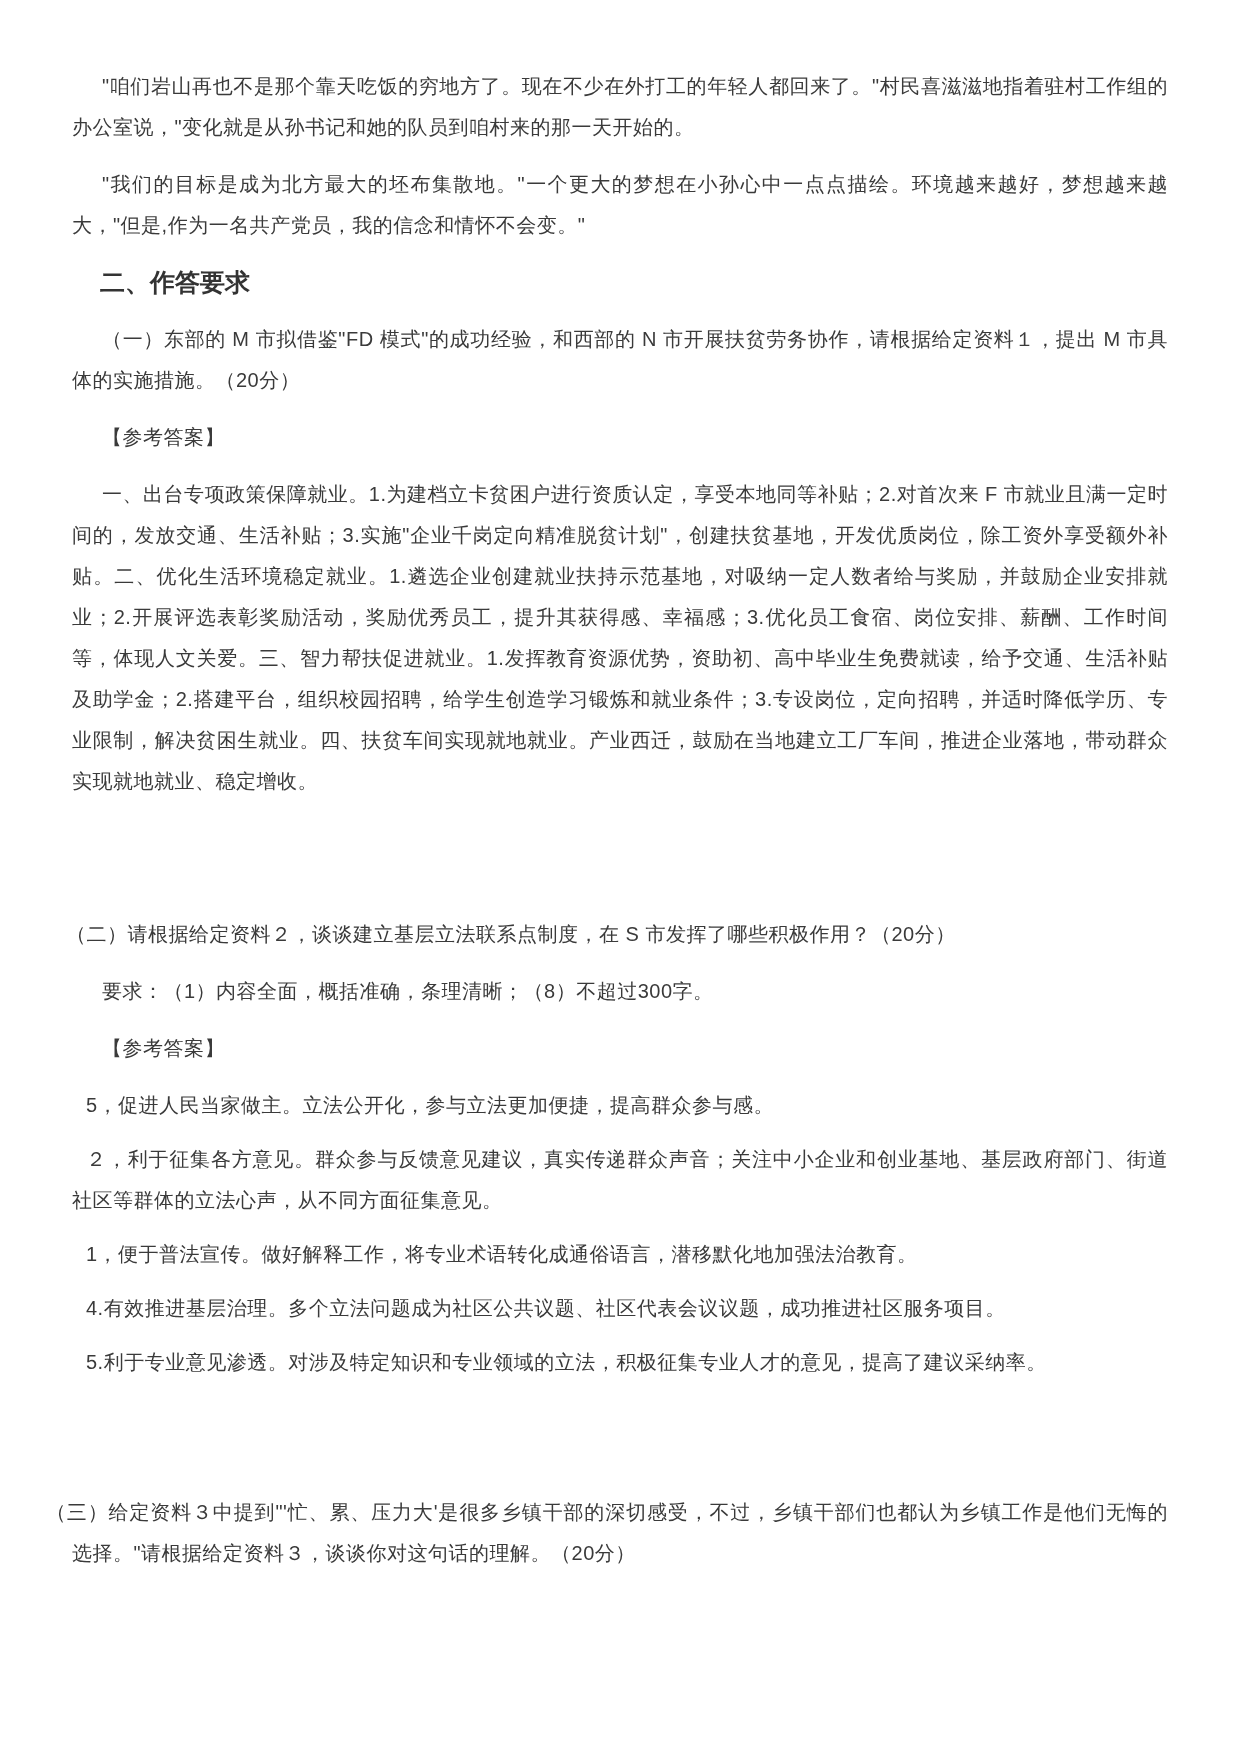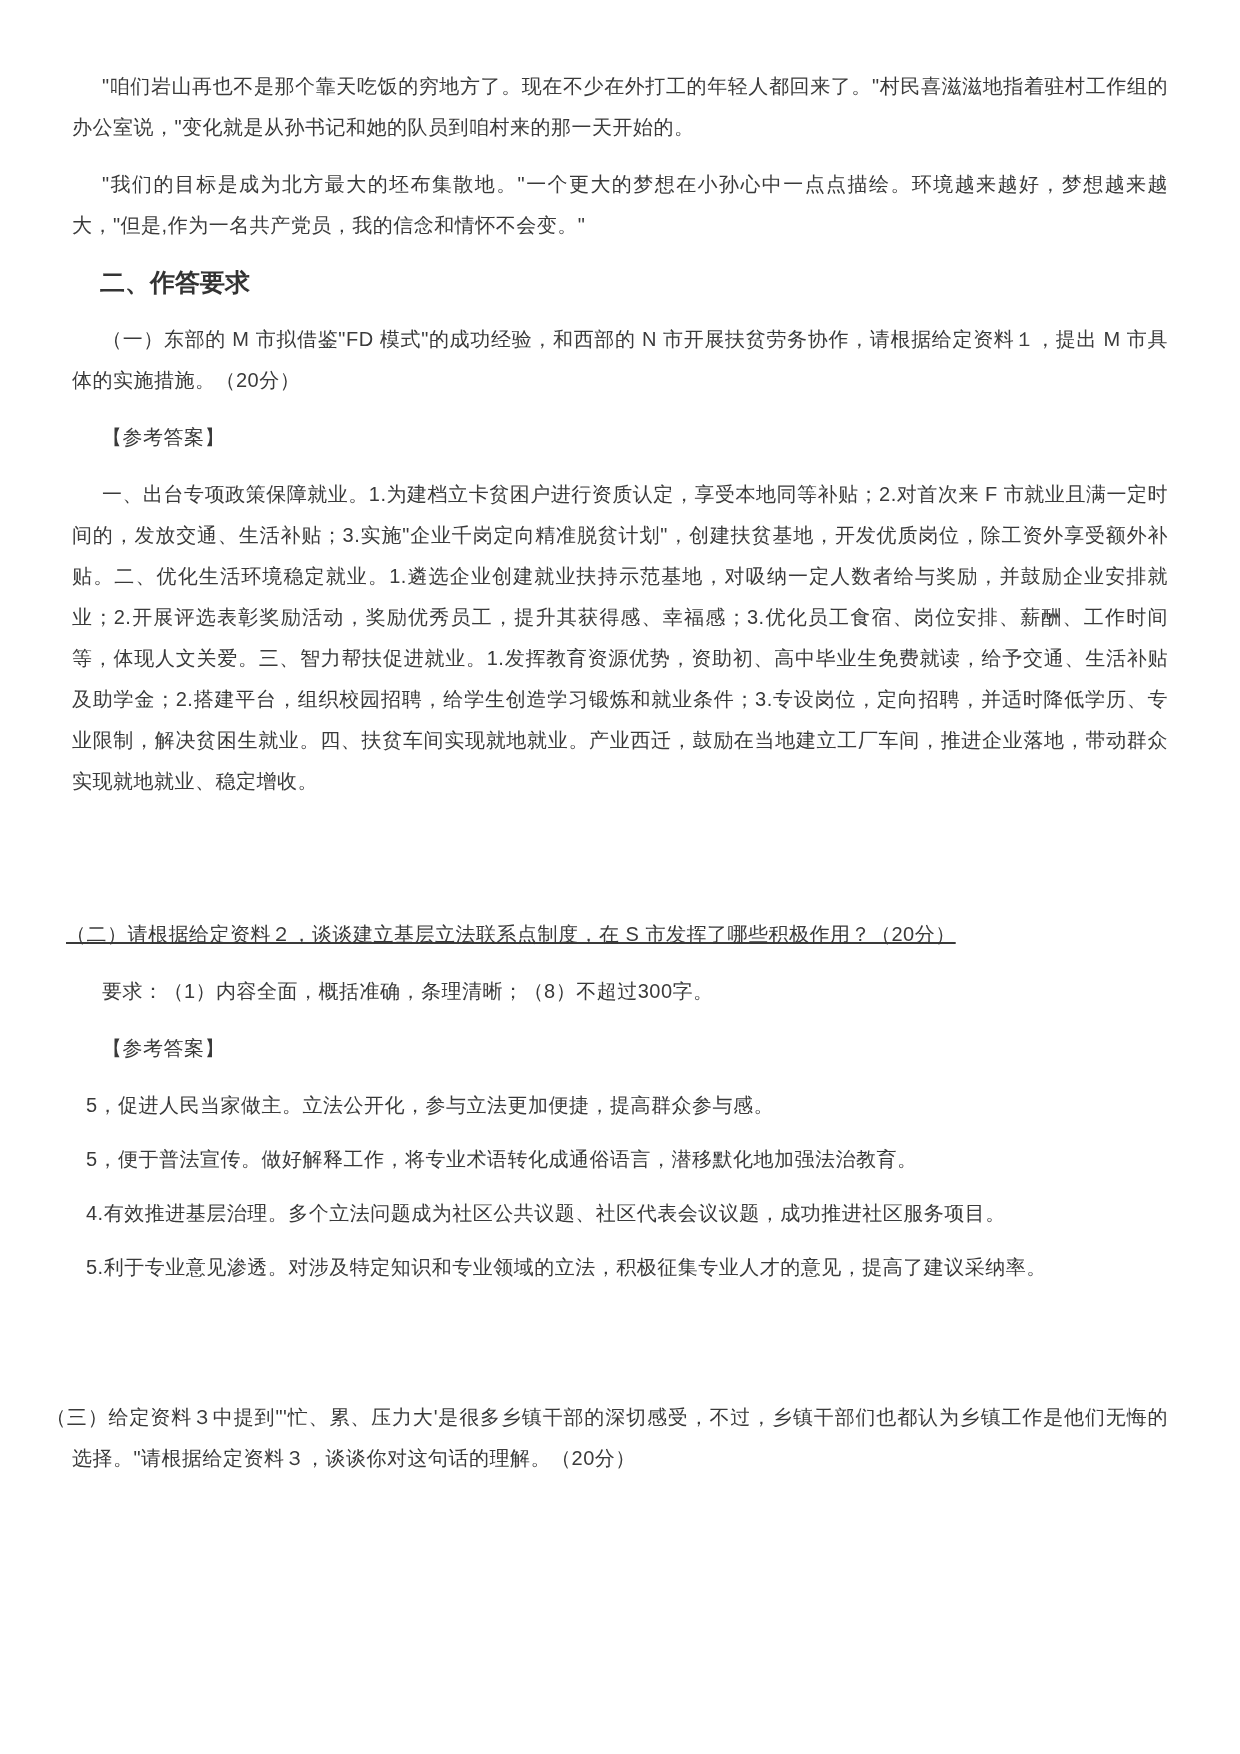--- a/index.html
+++ b/index.html
@@ -26,21 +26,21 @@
     word-break: break-all;
   }
   .heading {
     font-size: 25px;
     line-height: 41px;
     font-weight: bold;
     color: #333333;
     margin: 14px 0 16px 0;
     text-indent: 28px;
   }
-  .q2-question { text-indent: -6px; text-decoration: underline; }
+  .q2-question { text-indent: -6px; }
   .answer-item { text-indent: 14px; margin-bottom: 13px; }
   .q3-question { text-indent: -26px; }
   .section-gap { height: 96px; }
 </style>
 </head>
 <body>
 
 <div class="page">
 
   <p class="para">"咱们岩山再也不是那个靠天吃饭的穷地方了。现在不少在外打工的年轻人都回来了。"村民喜滋滋地指着驻村工作组的办公室说，"变化就是从孙书记和她的队员到咱村来的那一天开始的。</p>
@@ -51,21 +51,22 @@
   <p class="para">（一）东部的 M 市拟借鉴"FD 模式"的成功经验，和西部的 N 市开展扶贫劳务协作，请根据给定资料１，提出 M 市具体的实施措施。（20分）</p>
   <p class="para">【参考答案】</p>
   <p class="para">一、出台专项政策保障就业。1.为建档立卡贫困户进行资质认定，享受本地同等补贴；2.对首次来 F 市就业且满一定时间的，发放交通、生活补贴；3.实施"企业千岗定向精准脱贫计划"，创建扶贫基地，开发优质岗位，除工资外享受额外补贴。二、优化生活环境稳定就业。1.遴选企业创建就业扶持示范基地，对吸纳一定人数者给与奖励，并鼓励企业安排就业；2.开展评选表彰奖励活动，奖励优秀员工，提升其获得感、幸福感；3.优化员工食宿、岗位安排、薪酬、工作时间等，体现人文关爱。三、智力帮扶促进就业。1.发挥教育资源优势，资助初、高中毕业生免费就读，给予交通、生活补贴及助学金；2.搭建平台，组织校园招聘，给学生创造学习锻炼和就业条件；3.专设岗位，定向招聘，并适时降低学历、专业限制，解决贫困生就业。四、扶贫车间实现就地就业。产业西迁，鼓励在当地建立工厂车间，推进企业落地，带动群众实现就地就业、稳定增收。</p>
 
   <div class="section-gap"></div>
 
   <p class="para q2-question">（二）请根据给定资料２，谈谈建立基层立法联系点制度，在 S 市发挥了哪些积极作用？（20分）</p>
   <p class="para">要求：（1）内容全面，概括准确，条理清晰；（8）不超过300字。</p>
   <p class="para">【参考答案】</p>
   <p class="para answer-item">5，促进人民当家做主。立法公开化，参与立法更加便捷，提高群众参与感。</p>
-  <p class="para answer-item">5，便于普法宣传。做好解释工作，将专业术语转化成通俗语言，潜移默化地加强法治教育。</p>
+  <p class="para answer-item">２，利于征集各方意见。群众参与反馈意见建议，真实传递群众声音；关注中小企业和创业基地、基层政府部门、街道社区等群体的立法心声，从不同方面征集意见。</p>
+  <p class="para answer-item">1，便于普法宣传。做好解释工作，将专业术语转化成通俗语言，潜移默化地加强法治教育。</p>
   <p class="para answer-item">4.有效推进基层治理。多个立法问题成为社区公共议题、社区代表会议议题，成功推进社区服务项目。</p>
   <p class="para answer-item">5.利于专业意见渗透。对涉及特定知识和专业领域的立法，积极征集专业人才的意见，提高了建议采纳率。</p>
 
   <div class="section-gap"></div>
 
   <p class="para q3-question">（三）给定资料３中提到"'忙、累、压力大'是很多乡镇干部的深切感受，不过，乡镇干部们也都认为乡镇工作是他们无悔的选择。"请根据给定资料３，谈谈你对这句话的理解。（20分）</p>
 
 </div>
 
 </body></html>

